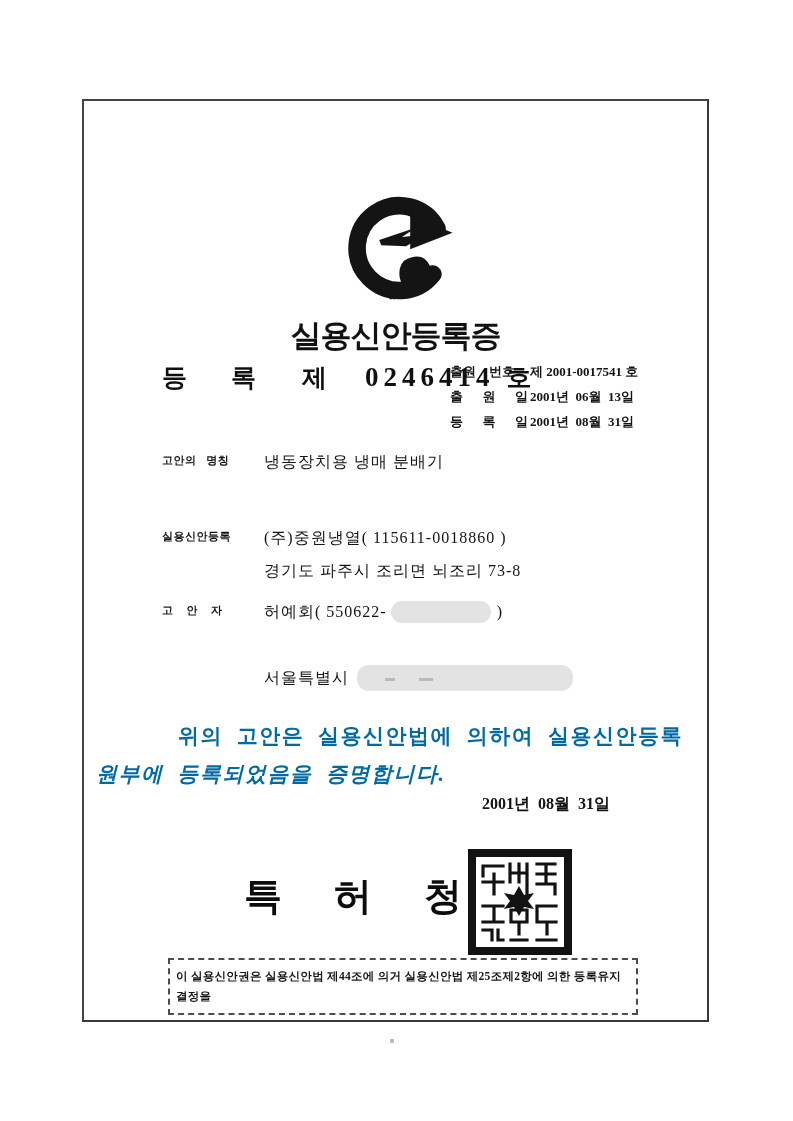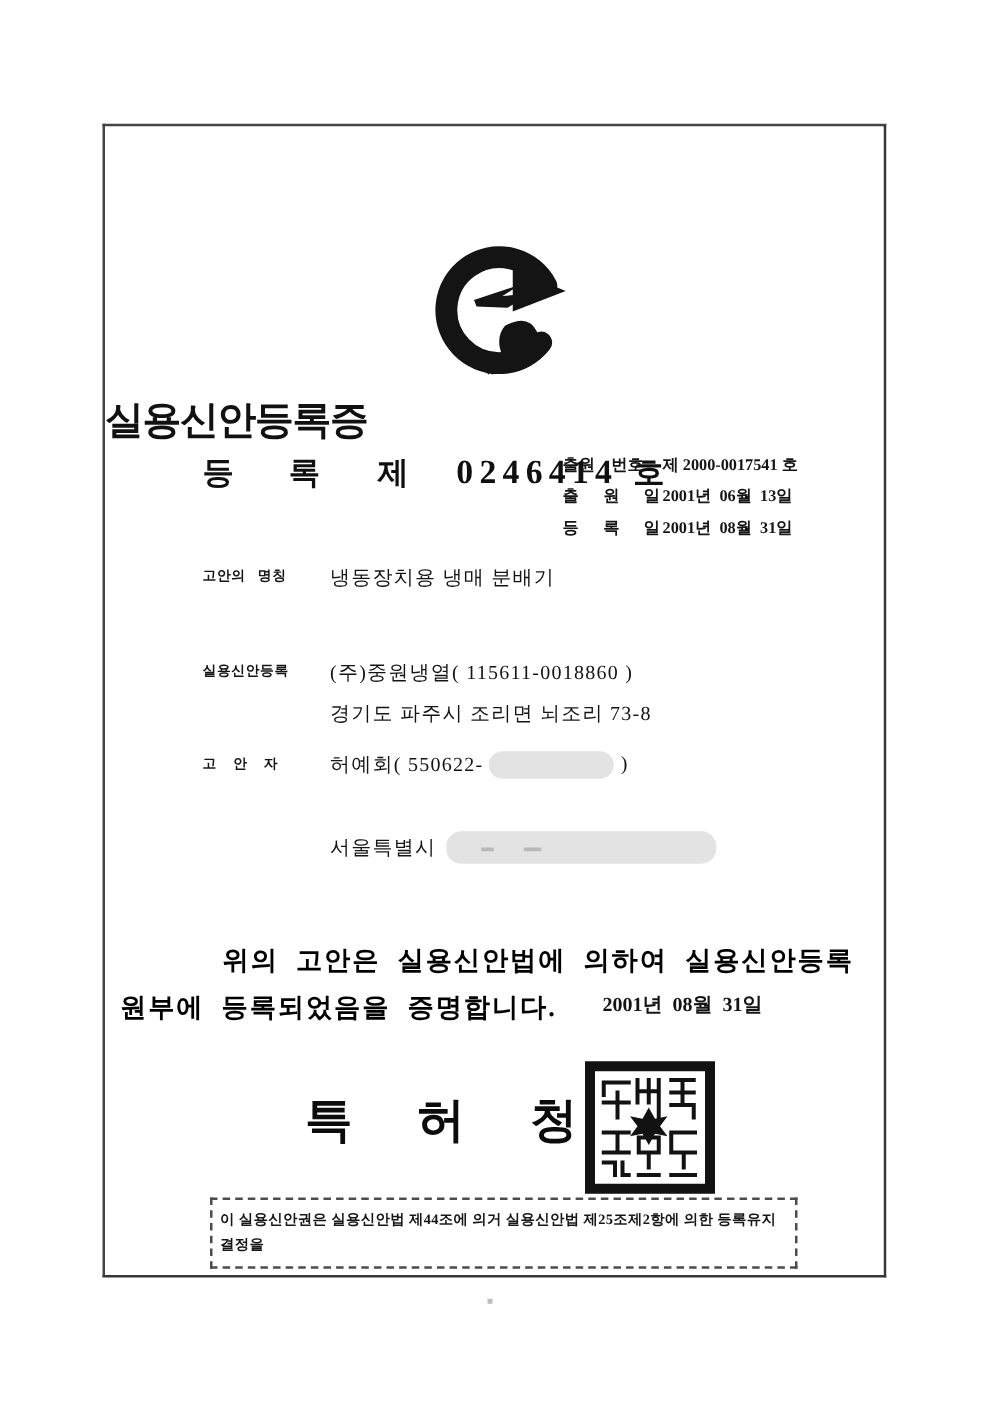--- a/index.html
+++ b/index.html
@@ -22,21 +22,21 @@
   }
   .logo {
     position: absolute;
     left: 258px; top: 85px;
     width: 124px; height: 140px;
   }
   .title {
     position: absolute;
     left: 0; top: 214px;
     width: 100%;
-    text-align: left;
+    text-align: center;
     font-size: 31px;
     font-weight: bold;
     letter-spacing: -1px;
     color: #111;
   }
   .regline {
     position: absolute;
     left: 78px; top: 260px;
     display: flex;
     align-items: baseline;
@@ -91,25 +91,24 @@
   }
   .redact .mark.m1 { left: 28px; }
   .redact .mark.m2 { left: 62px; width: 14px; }
   .statement-line {
     position: absolute;
     font-size: 21px;
     font-weight: bold;
     letter-spacing: 1.5px;
     word-spacing: 7px;
     white-space: pre;
-    color: #000000;
-    margin-top: 32px;
+    color: #0369a1;
   }
   .st1 { left: 94px; top: 621px; }
-  .st2 { left: 12px;  top: 659px; }
+  .st2 { left: 12px;  top: 659px; font-style: italic; }
   .issue-date {
     position: absolute;
     left: 398px; top: 693px;
     font-size: 16px;
     font-weight: bold;
     white-space: pre;
   }
   .issuer {
     position: absolute;
     left: 160px; top: 770px;
@@ -173,21 +172,21 @@
     <span class="g1">등</span>
     <span class="g2">록</span>
     <span class="g3">제</span>
     <span class="num">0246414</span>
     <span>호</span>
   </div>
 
   <div class="meta">
     <div class="meta-row">
       <span class="meta-label">출원    번호</span>
-      <span class="meta-value">제 2000-0017541 호</span>
+      <span class="meta-value">제 2001-0017541 호</span>
     </div>
     <div class="meta-row">
       <span class="meta-label">출      원      일</span>
       <span class="meta-value">2001년  06월  13일</span>
     </div>
     <div class="meta-row">
       <span class="meta-label">등      록      일</span>
       <span class="meta-value">2001년  08월  31일</span>
     </div>
   </div>

